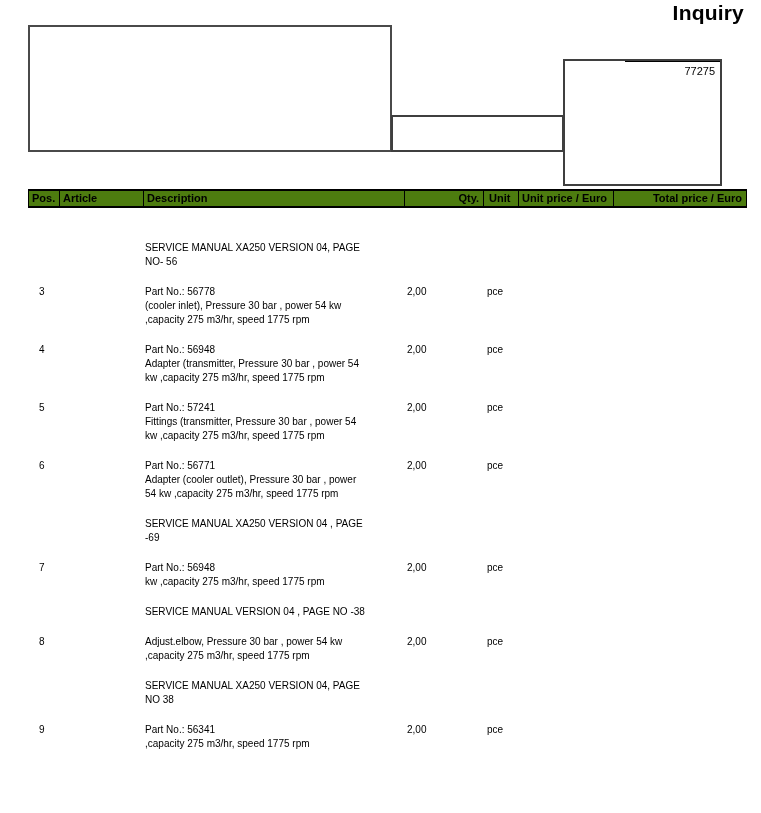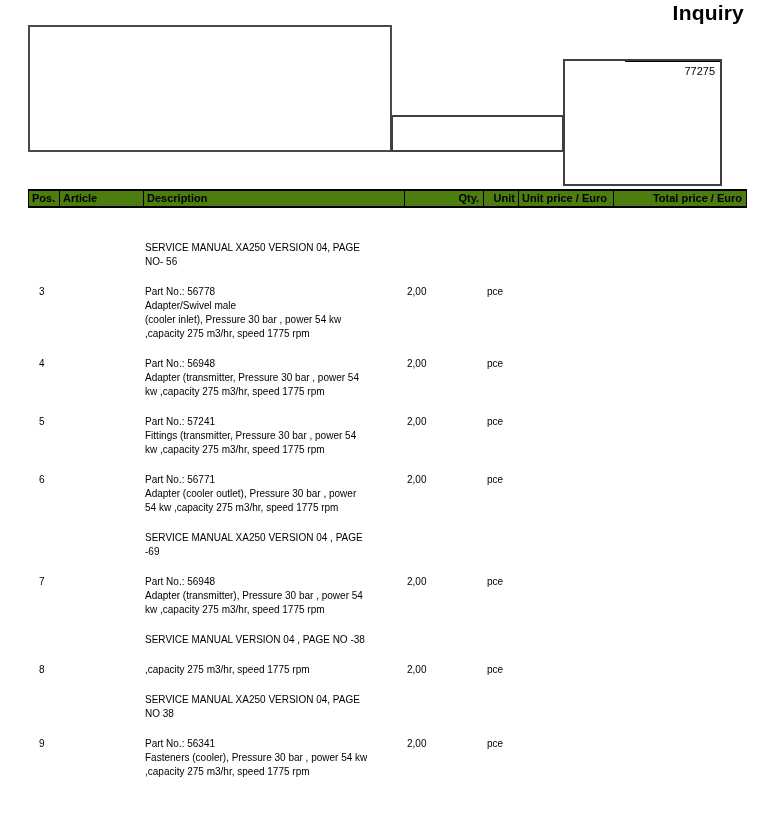--- a/index.html
+++ b/index.html
@@ -74,21 +74,21 @@
   .th {
     padding: 1px 3px;
     white-space: nowrap;
     overflow: hidden;
   }
   .th + .th { border-left: 1px solid #000; }
   .th-pos   { width: 30px; }
   .th-article { width: 84px; }
   .th-desc  { width: 261px; }
   .th-qty   { width: 79px; text-align: right; padding-right: 4px; }
-  .th-unit  { width: 35px; padding-left: 5px; text-align: right; }
+  .th-unit  { width: 35px; padding-left: 5px; }
   .th-uprice { width: 95px; }
   .th-tprice { flex: 1; text-align: right; padding-right: 4px; padding-left: 29px; }
 
   
   .items-area {
     position: absolute;
     left: 28px; top: 241px;
     width: 719px;
     font-size: 10px;
     line-height: 14px;
@@ -139,21 +139,20 @@
           <div class="desc-line">NO- 56</div>
         </div>
       <div class="cell-qty"></div>
       <div class="cell-unit"></div>
     </div>
 
     <div class="item-row">
       <div class="cell-pos">3</div>
       <div class="cell-desc">
           <div class="desc-line">Part No.: 56778</div>
-          <div class="desc-line">Adapter/Swivel male</div>
           <div class="desc-line">(cooler inlet), Pressure 30 bar , power 54 kw</div>
           <div class="desc-line">,capacity 275 m3/hr, speed 1775 rpm</div>
         </div>
       <div class="cell-qty">2,00</div>
       <div class="cell-unit">pce</div>
     </div>
 
     <div class="item-row">
       <div class="cell-pos">4</div>
       <div class="cell-desc">
@@ -194,60 +193,59 @@
           <div class="desc-line">-69</div>
         </div>
       <div class="cell-qty"></div>
       <div class="cell-unit"></div>
     </div>
 
     <div class="item-row">
       <div class="cell-pos">7</div>
       <div class="cell-desc">
           <div class="desc-line">Part No.: 56948</div>
-          <div class="desc-line">Adapter (transmitter), Pressure 30 bar , power 54</div>
           <div class="desc-line">kw ,capacity 275 m3/hr, speed 1775 rpm</div>
         </div>
       <div class="cell-qty">2,00</div>
       <div class="cell-unit">pce</div>
     </div>
 
     <div class="item-row">
       <div class="cell-pos"></div>
       <div class="cell-desc">
           <div class="desc-line">SERVICE MANUAL VERSION 04 , PAGE NO -38</div>
         </div>
       <div class="cell-qty"></div>
       <div class="cell-unit"></div>
     </div>
 
     <div class="item-row">
       <div class="cell-pos">8</div>
       <div class="cell-desc">
+          <div class="desc-line">Adjust.elbow, Pressure 30 bar , power 54 kw</div>
           <div class="desc-line">,capacity 275 m3/hr, speed 1775 rpm</div>
         </div>
       <div class="cell-qty">2,00</div>
       <div class="cell-unit">pce</div>
     </div>
 
     <div class="item-row">
       <div class="cell-pos"></div>
       <div class="cell-desc">
           <div class="desc-line">SERVICE MANUAL XA250 VERSION 04, PAGE</div>
           <div class="desc-line">NO 38</div>
         </div>
       <div class="cell-qty"></div>
       <div class="cell-unit"></div>
     </div>
 
     <div class="item-row">
       <div class="cell-pos">9</div>
       <div class="cell-desc">
           <div class="desc-line">Part No.: 56341</div>
-          <div class="desc-line">Fasteners (cooler), Pressure 30 bar , power 54 kw</div>
           <div class="desc-line">,capacity 275 m3/hr, speed 1775 rpm</div>
         </div>
       <div class="cell-qty">2,00</div>
       <div class="cell-unit">pce</div>
     </div>
   </div>
 
 </div>
 
 </body></html>

